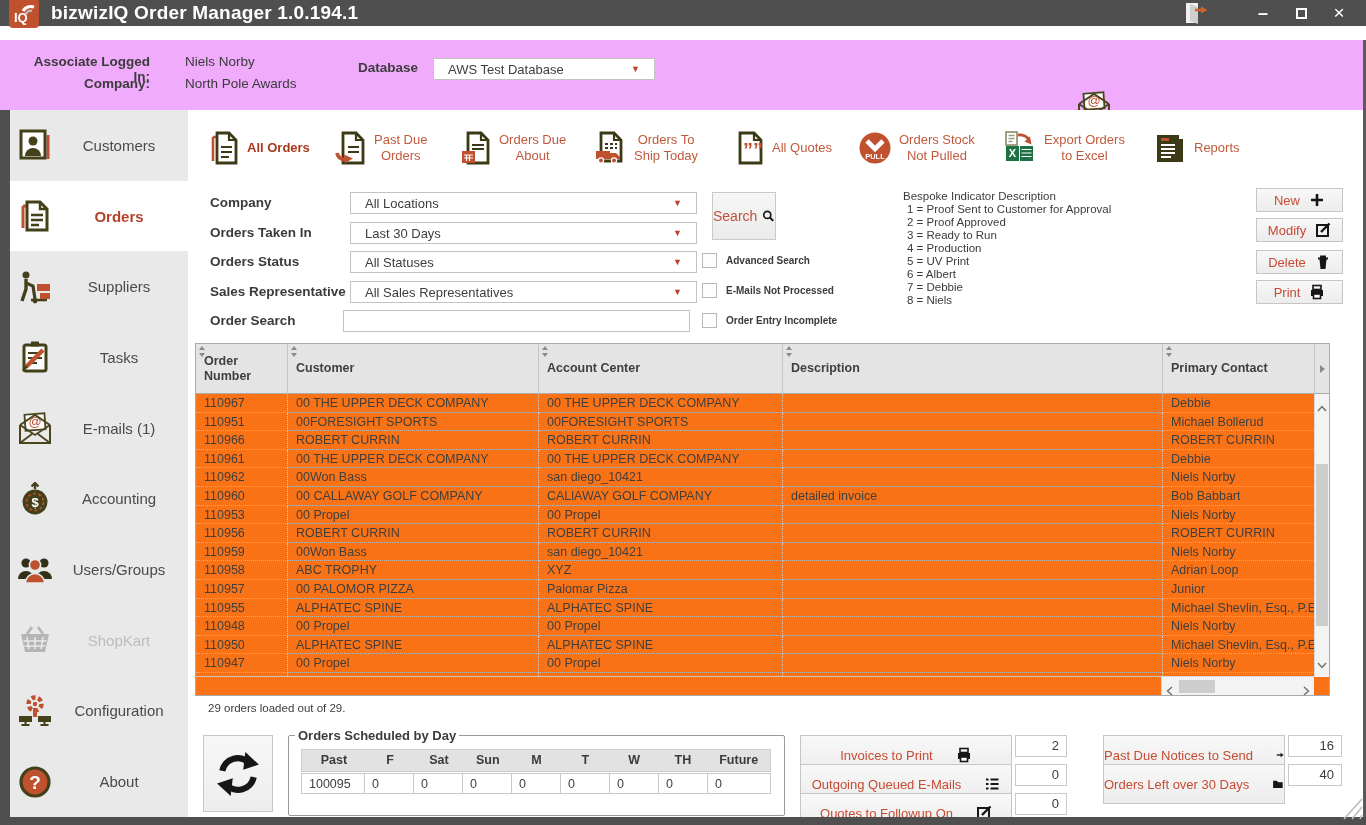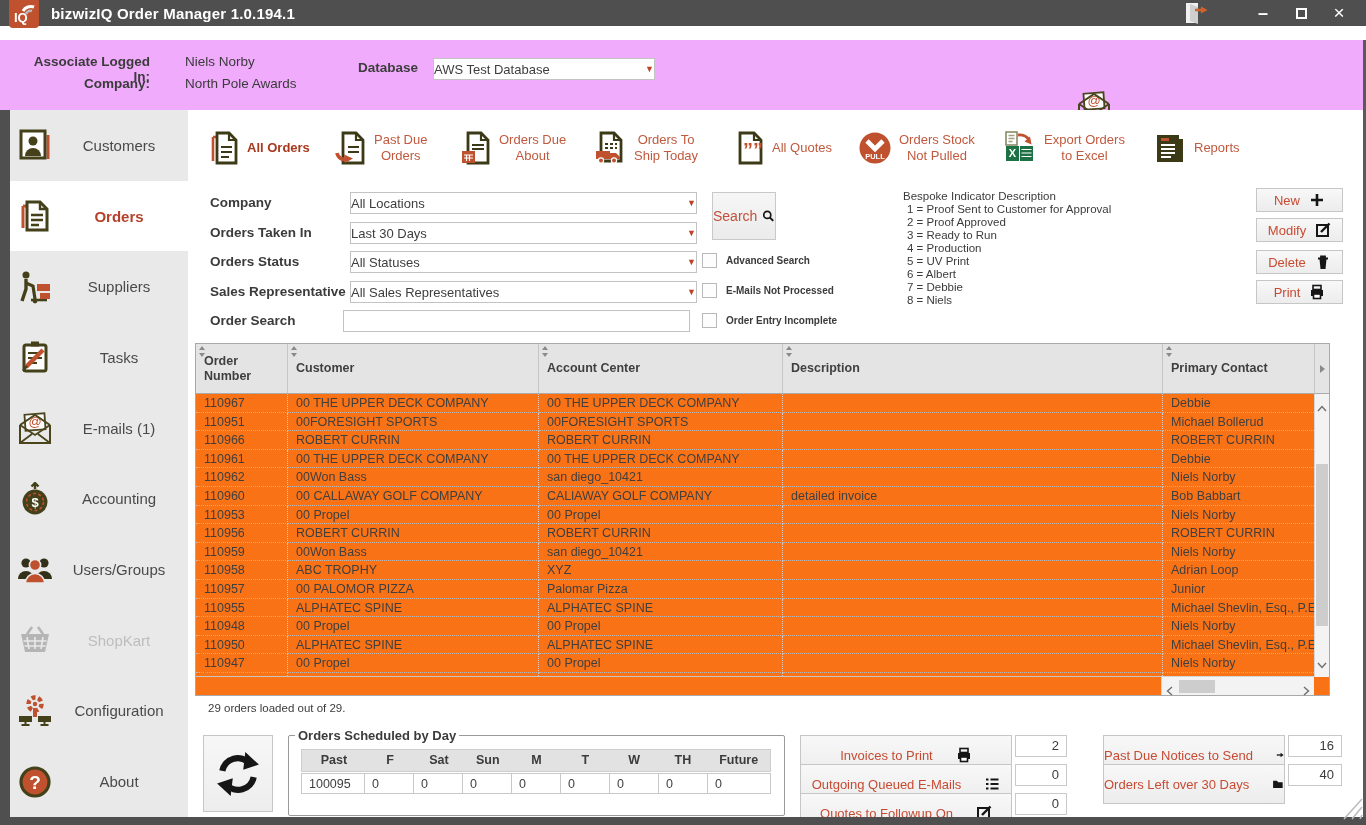--- a/index.html
+++ b/index.html
@@ -2,38 +2,38 @@
 <html><head>
 <meta charset="utf-8">
 <style>
   * { margin:0; padding:0; box-sizing:border-box; }
   html,body { width:1366px; height:825px; overflow:hidden; }
   body { position:relative; font-family:"Liberation Sans", sans-serif; background:#fff; color:#3d3d3d; }
 
   
   .titlebar { position:absolute; left:0; top:0; width:1366px; height:26px; background:#4f4f4f; display:flex; align-items:center; z-index:10; }
   .logo { width:30px; height:30px; margin-left:9px; }
-  .win-title { color:#fff; font-weight:bold; font-size:15px; margin-left:12px; letter-spacing:.2px; }
+  .win-title { color:#fff; font-weight:bold; font-size:19px; margin-left:12px; letter-spacing:.2px; }
   .tb-right { margin-left:auto; display:flex; align-items:center; }
   .exit-btn { width:28px; height:26px; margin-right:40px; cursor:pointer; }
   .win-ctl { width:30px; height:26px; color:#fff; display:flex; align-items:center; justify-content:center; font-size:16px; margin-right:8px; cursor:pointer; }
   .win-ctl.min { font-weight:bold; font-size:18px; }
   .maxbox { width:11px; height:11px; border:2px solid #fff; display:inline-block; }
   .win-ctl.close { margin-right:12px; font-size:19px; }
   .left-border { position:absolute; left:0; top:110px; width:10px; height:715px; background:#4f4f4f; z-index:6; }
   .bottom-border { position:absolute; left:0; top:817px; width:1366px; height:8px; background:#4f4f4f; z-index:6; }
   .right-border { position:absolute; right:0; top:40px; width:3px; height:785px; background:#5a5a5a; z-index:6; }
   .grip { position:absolute; right:2px; top:795px; z-index:7; }
 
   
   .header { position:absolute; left:0; top:40px; width:1366px; height:70px; background:#f0abfc; }
   .hdr-label { position:absolute; font-weight:bold; font-size:13.5px; color:#3b3b3b; text-align:right; width:130px; }
   .hdr-val { position:absolute; font-size:13.5px; color:#3b3b3b; }
   .db-label { position:absolute; left:358px; top:21px; font-weight:bold; font-size:13.5px; }
-  .select { background:#fff; border:1px solid #c3c3c3; height:22px; display:flex; align-items:center; font-size:13px; padding:0 0; cursor:pointer; }
+  .select { background:#fff; border:1px solid #c3c3c3; height:22px; display:flex; align-items:center; font-size:13px; padding:0 14px; cursor:pointer; }
   .select .val { flex:1; white-space:nowrap; overflow:hidden; }
   .select .caret { color:#c0402a; font-size:9px; margin-left:4px; }
   .db-select { position:absolute; left:433px; top:57px; width:222px; }
   .hdr-mail { position:absolute; left:1076px; top:49px; width:36px; height:38px; }
 
   
   .sidebar { position:absolute; left:10px; top:110px; width:178px; height:707px; background:#e9e9e9; display:flex; flex-direction:column; z-index:5; }
   .side-item { flex:1; display:flex; align-items:center; cursor:pointer; }
   .side-item .ic { width:50px; display:flex; justify-content:center; flex:none; }
   .side-item .lbl { flex:1; text-align:center; font-size:15px; color:#4a4a4a; padding-right:10px; }

